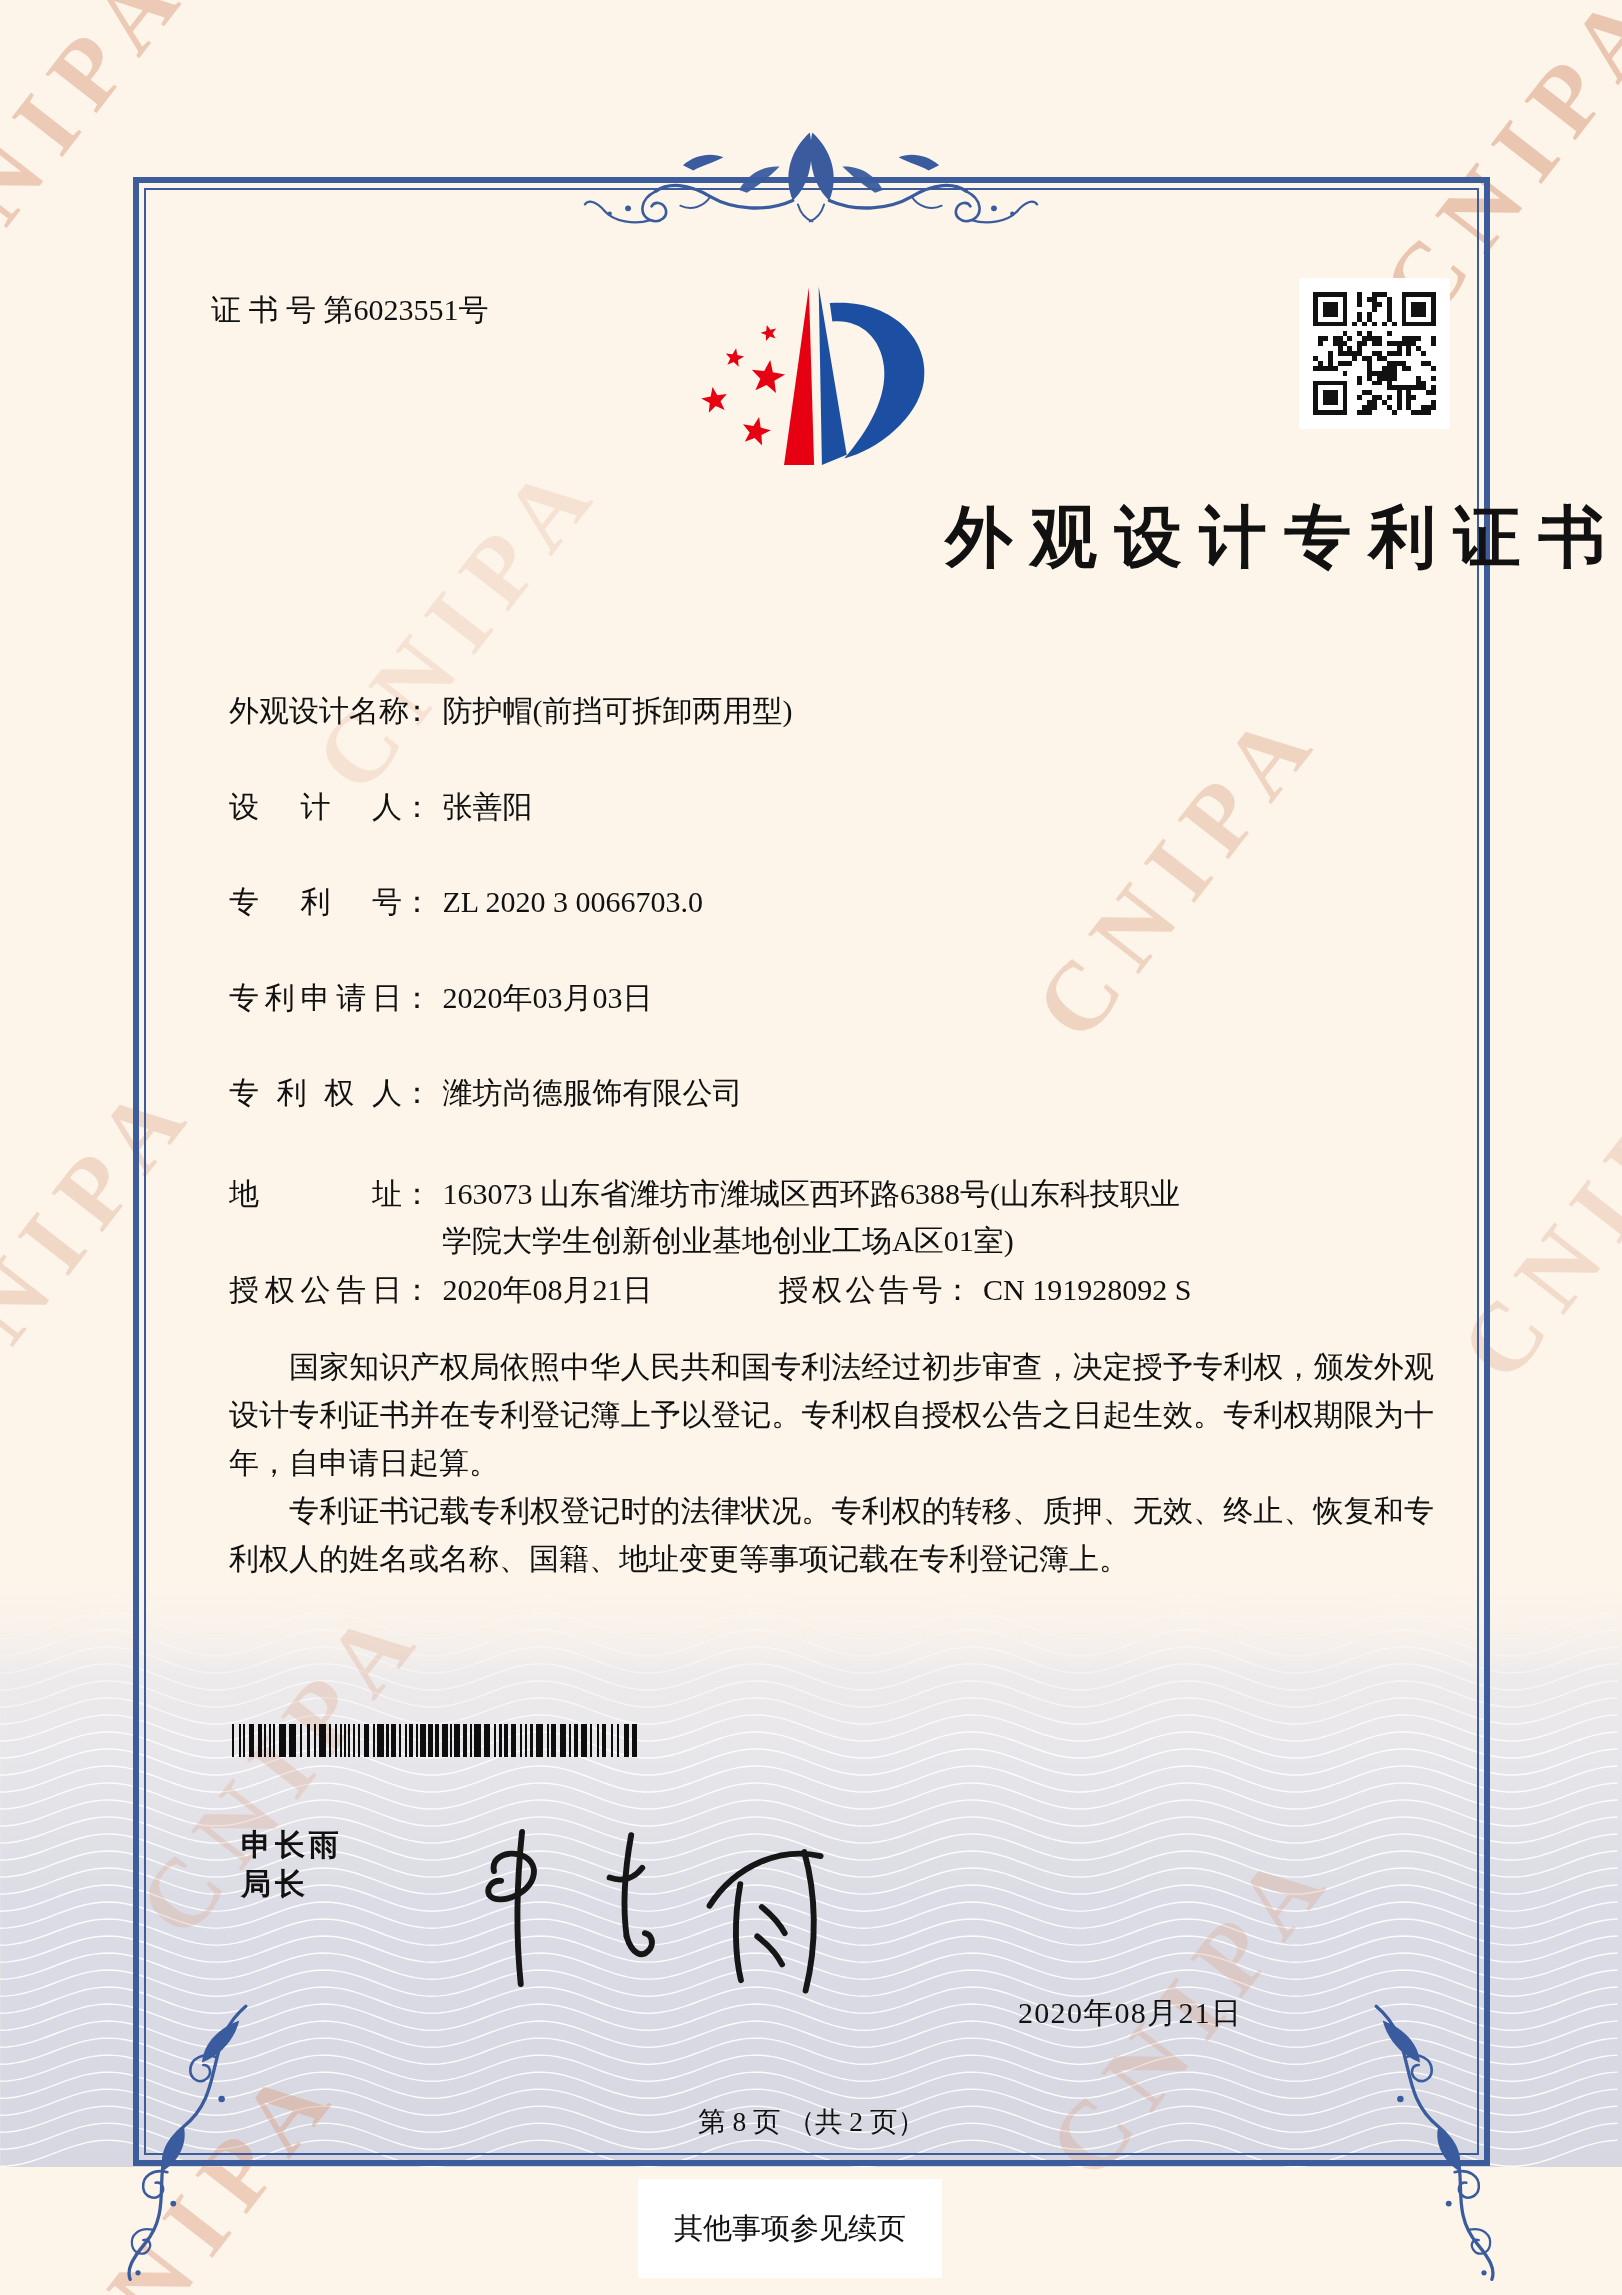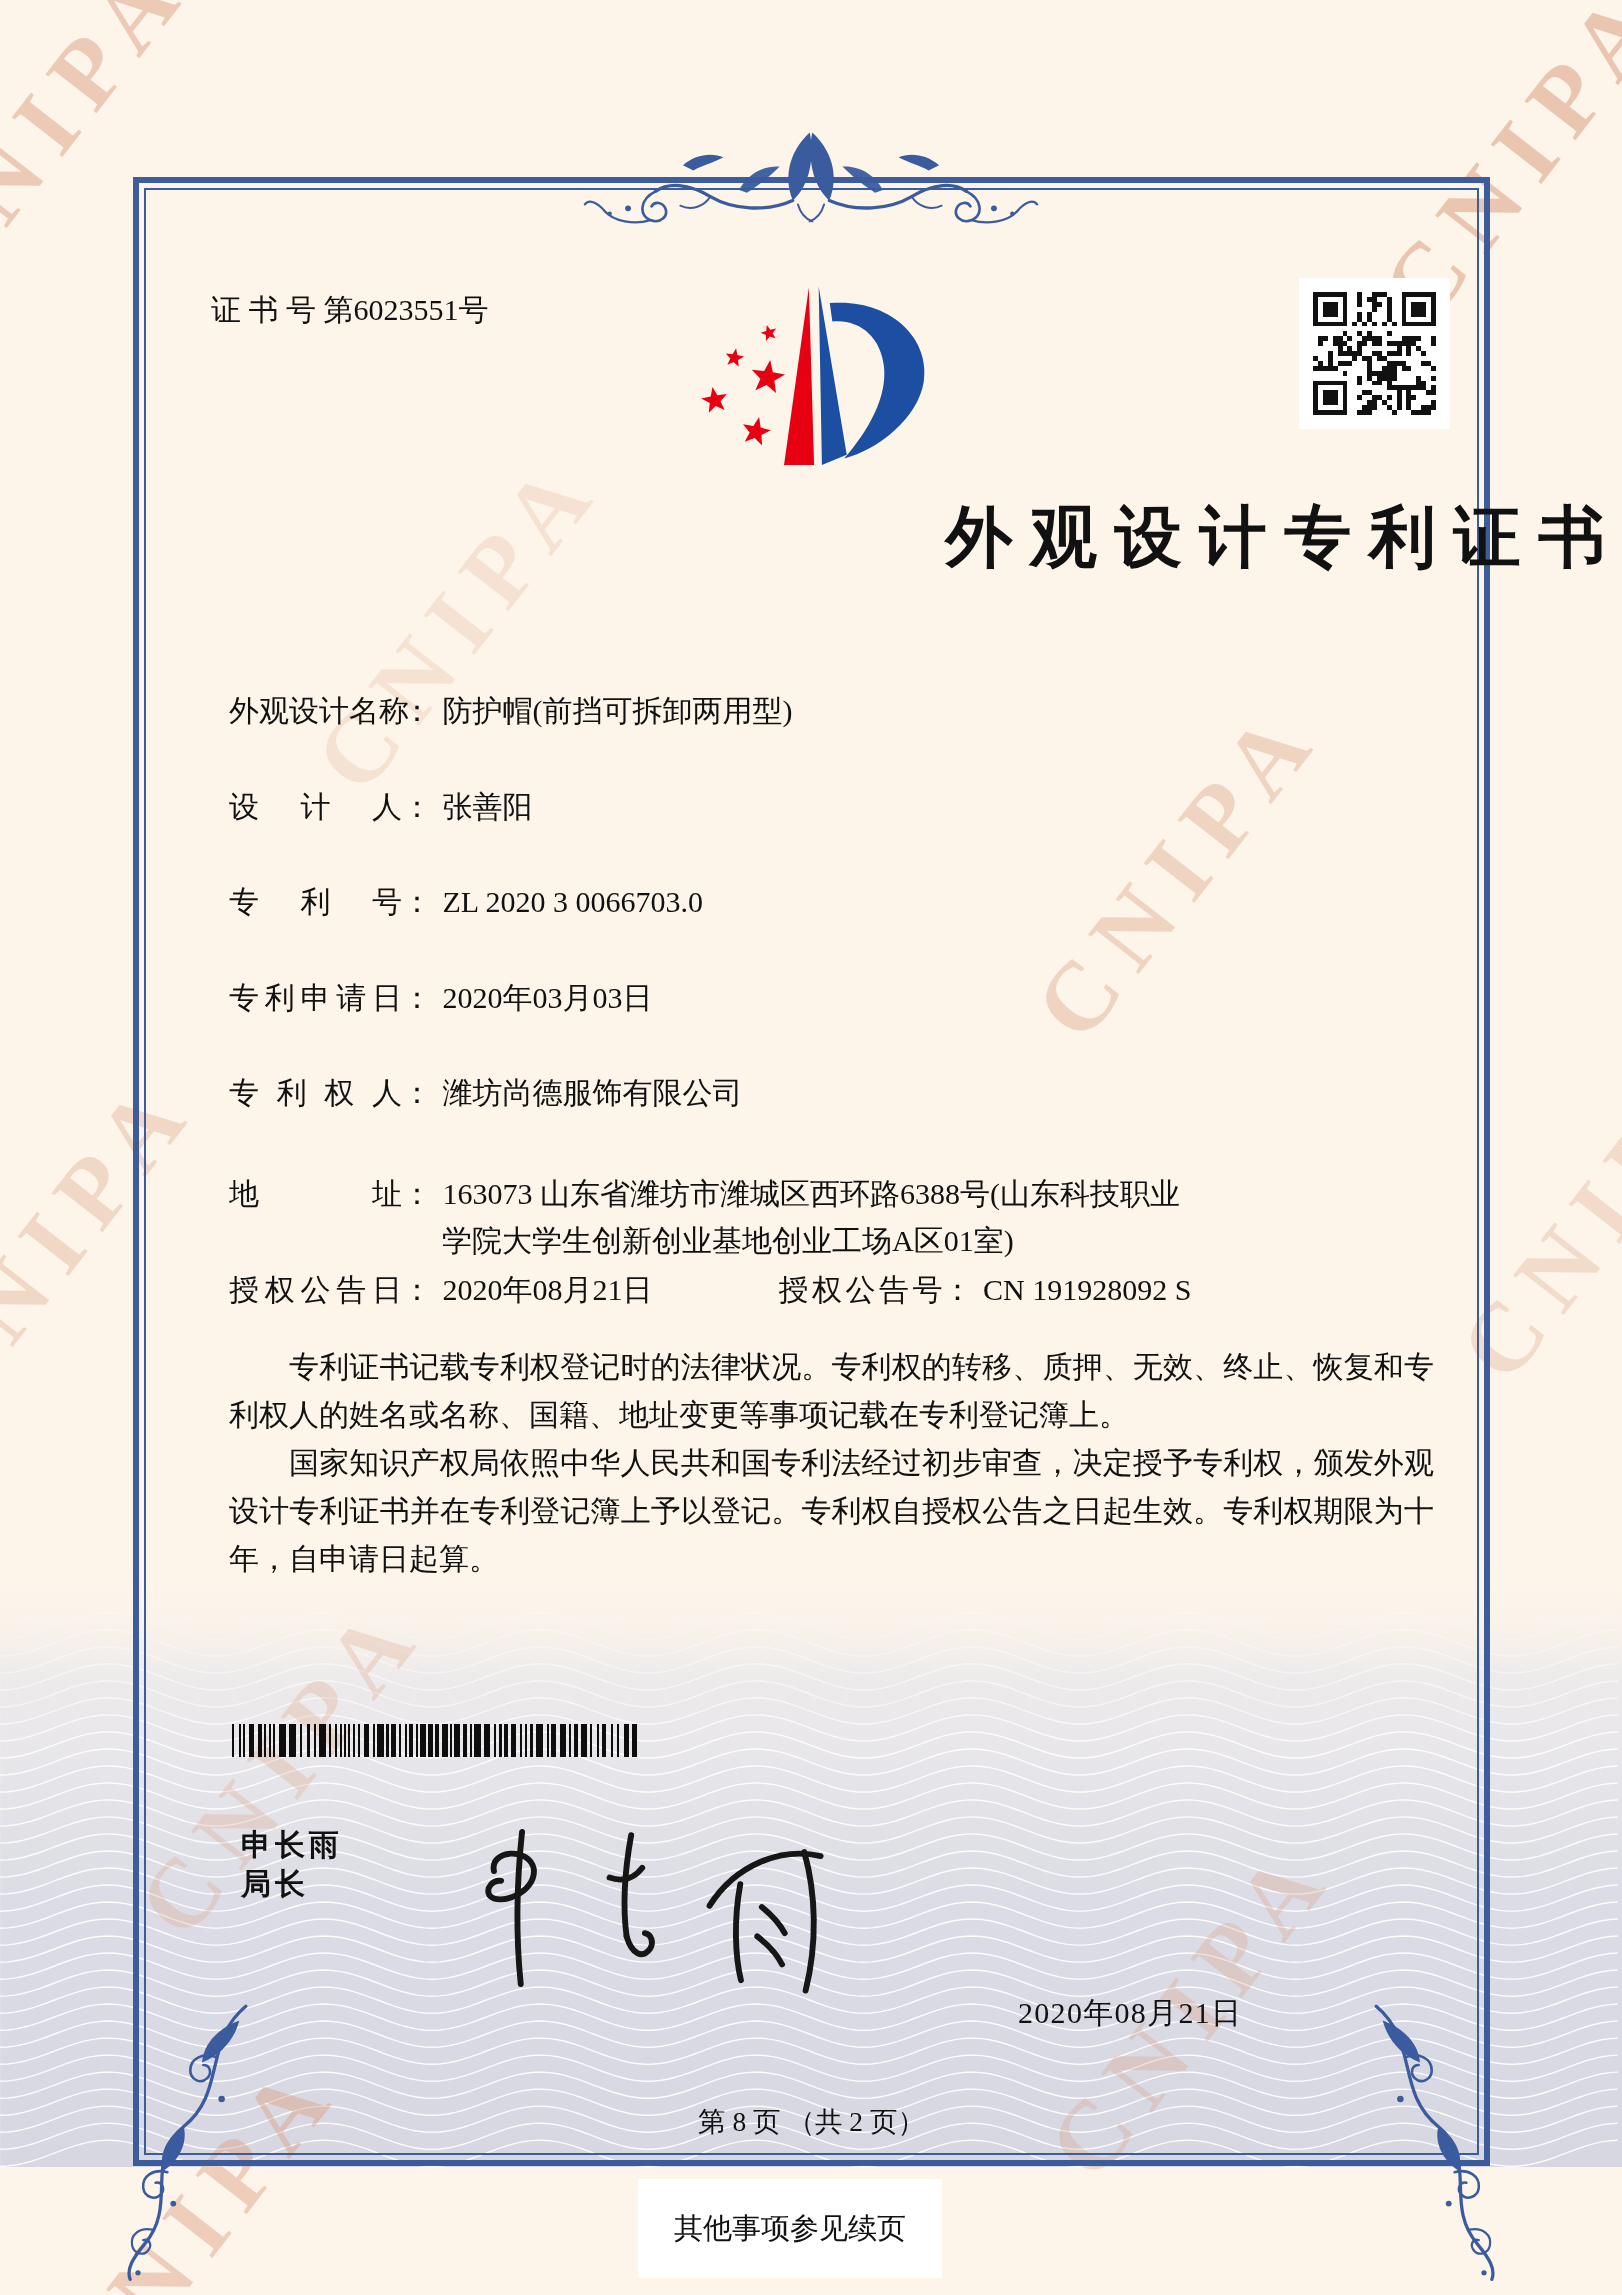--- a/index.html
+++ b/index.html
@@ -515,22 +515,22 @@
   <span class="jlabel2">
       <span>授</span>
       <span>权</span>
       <span>公</span>
       <span>告</span>
       <span>号</span>
     </span><span>：</span><span class="fval">CN 191928092 S</span>
 </div>
 
 <div class="abs" id="body-text">
+  <p>国家知识产权局依照中华人民共和国专利法经过初步审查，决定授予专利权，颁发外观设计专利证书并在专利登记簿上予以登记。专利权自授权公告之日起生效。专利权期限为十年，自申请日起算。</p>
   <p>专利证书记载专利权登记时的法律状况。专利权的转移、质押、无效、终止、恢复和专利权人的姓名或名称、国籍、地址变更等事项记载在专利登记簿上。</p>
-  <p>国家知识产权局依照中华人民共和国专利法经过初步审查，决定授予专利权，颁发外观设计专利证书并在专利登记簿上予以登记。专利权自授权公告之日起生效。专利权期限为十年，自申请日起算。</p>
 </div>
 
 <div class="abs" id="barcode">
     <div class="bar" style="width: 2px;"></div>
     <div class="gap" style="width: 4.6px;"></div>
     <div class="bar" style="width: 2px;"></div>
     <div class="gap" style="width: 2px;"></div>
     <div class="bar" style="width: 2px;"></div>
     <div class="gap" style="width: 4.6px;"></div>
     <div class="bar" style="width: 5.2px;"></div>

